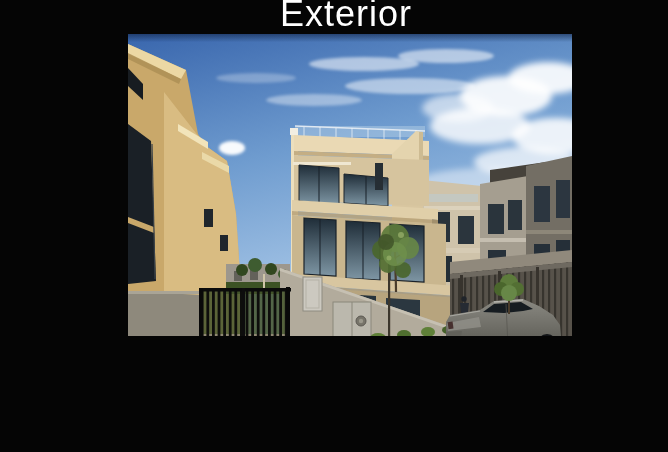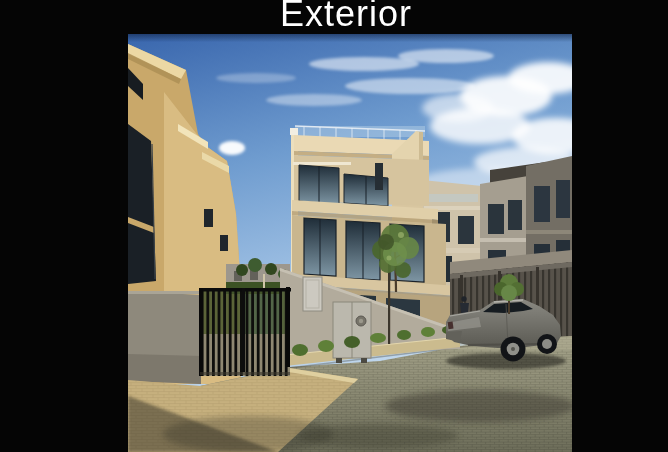--- a/index.html
+++ b/index.html
@@ -1,17 +1,17 @@
 <!DOCTYPE html>
 <html><head>
 <meta charset="utf-8">
 <style>
   html,body{margin:0;padding:0;background:#050505;}
   .stage{
-    position:relative;width:668px;height:452px;overflow:hidden;
+    position:relative;width:668px;height:336px;overflow:hidden;
     background:#050505;font-family:"Liberation Sans",sans-serif;
   }
   .title{
     position:absolute;top:-5px;left:0;width:100%;box-sizing:border-box;
     padding-left:24px;text-align:center;color:#ffffff;
     font-size:36px;line-height:38px;font-weight:400;letter-spacing:1px;
     white-space:nowrap;
   }
   .photo{
     position:absolute;left:128px;top:34px;width:444px;height:418px;

